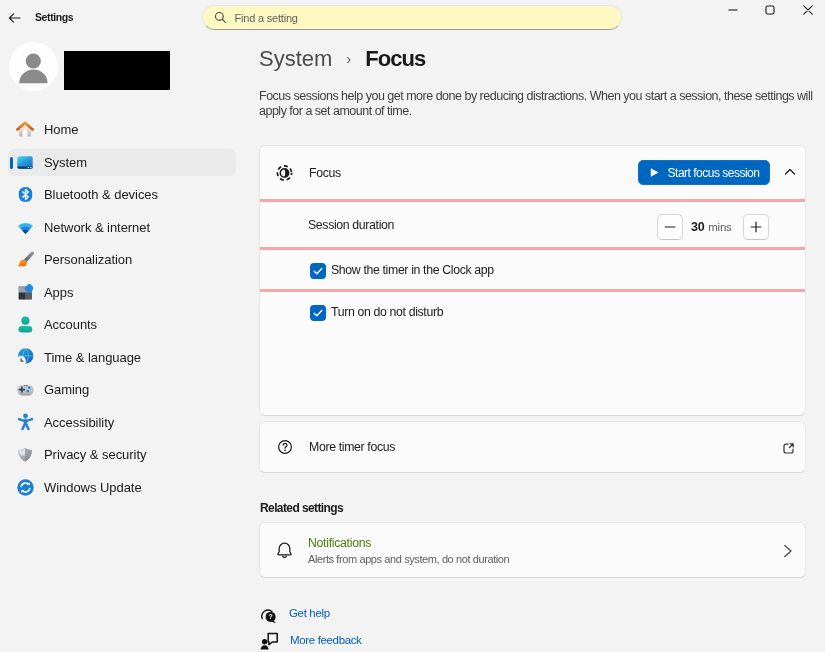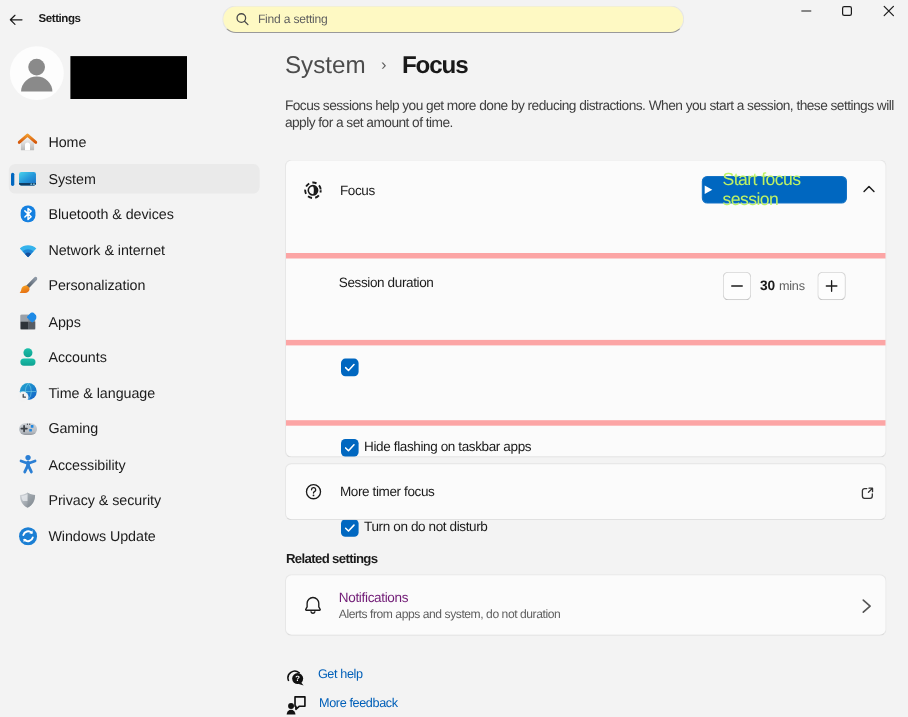--- a/index.html
+++ b/index.html
@@ -24,28 +24,28 @@
 .navitem .ic { position:absolute; left:8px; top:50%; transform:translateY(-50%); width:18px; height:18px; display:flex; align-items:center; justify-content:center; }
 .navitem .lbl { margin-left:36px; font-size:13px; letter-spacing:-0.05px; color:#1b1b1b; }
 .crumb { left:259px; top:45.5px; font-size:22px; }
 .crumb .c1 { color:#4c4c4c; }
 .crumb .sep { color:#5e5e5e; font-size:15px; padding:0 14px; position:relative; top:-2px; }
 .crumb .c2 { color:#191919; font-weight:700; letter-spacing:-1px; }
 .desc { left:259px; top:89px; width:580px; font-size:12.5px; letter-spacing:-0.5px; line-height:15.3px; color:#3f3f3f; }
 
 .card { position:absolute; left:259px; width:547px; background:#fbfbfb; border:1px solid #e7e7e7; border-bottom-color:#d9d9d9; border-radius:6px; }
 .row { position:relative; display:flex; align-items:center; }
-.divider { border-top:5px solid #fca5a5;margin-top:31px; }
+.divider { border-top:3px solid #fca5a5; }
 .rowlabel { font-size:12.3px; letter-spacing:-0.35px; color:#1b1b1b; }
 
 .focuscard { top:145px; height:271px; }
 .hdr { height:53px; padding-left:16px; }
 .hdr .icon { width:17px; display:flex; justify-content:center; }
 .hdr .rowlabel { margin-left:16px; }
-.startbtn { position:absolute; left:378px; top:14px; width:132px; height:25px; background:#0067c0; border:1px solid #1473c5; border-radius:5px; color:#bef264; font-size:16px; letter-spacing:-0.5px; display:flex; align-items:center; justify-content:center; gap:8px; }
+.startbtn { position:absolute; left:378px; top:14px; width:132px; height:25px; background:#0067c0; border:1px solid #1473c5; border-radius:5px; color:#ffffff; font-size:12px; letter-spacing:-0.5px; display:flex; align-items:center; justify-content:center; gap:8px; }
 .chevup { position:absolute; left:524px; top:20px; }
 
 .sessrow { height:48px; padding-left:48px; }
 .stepbtn { position:absolute; top:12px; width:26px; height:26px; background:#fdfdfd; border:1px solid #d6d6d6; border-bottom-color:#c4c4c4; border-radius:5px; display:flex; align-items:center; justify-content:center; }
 .minusbtn { left:397px; }
 .plusbtn { left:483px; }
 .minsval { position:absolute; left:431px; top:17px; font-size:13px; }
 .minsval b { color:#1b1b1b; font-size:12.5px; letter-spacing:-0.2px; }
 .minsval span { color:#5f5f5f; font-size:11.5px; letter-spacing:-0.2px; }
 
@@ -54,21 +54,21 @@
 
 .morecard { position:absolute; top:421px; height:52px; padding-left:16px; }
 .morecard .icon { width:17px; display:flex; justify-content:center; }
 .morecard .rowlabel { margin-left:16px; }
 .extlink { position:absolute; left:522px; top:20px; }
 
 .relhdr { left:260px; top:501px; font-size:12px; letter-spacing:-0.6px; font-weight:700; color:#1b1b1b; }
 .notifcard { position:absolute; top:522px; height:56px; padding-left:16px; }
 .notifcard .icon { width:17px; display:flex; justify-content:center; }
 .notifcard .icon + span { margin-left:15px; }
-.notifcard .tt { font-size:12.3px; letter-spacing:-0.3px; color:#701a75; }
+.notifcard .tt { font-size:12.3px; letter-spacing:-0.3px; color:#4d7c0f; }
 .notifcard .st { font-size:11px; letter-spacing:-0.4px; color:#5f5f5f; margin-top:3px; }
 .chevright { position:absolute; left:522px; top:19px; }
 
 .linkrow { left:260px; display:flex; }
 .linkrow .txt { color:#005fb8; font-size:11.5px; letter-spacing:-0.35px; margin-left:11px; }
 </style>
 </head>
 <body>
 
 <svg class="abs backbtn" viewBox="0 0 16 16">
@@ -321,28 +321,21 @@
           <path d="M1.2 6 H10.8 M6 1.2 V10.8" stroke="#1b1b1b" stroke-width="1.2" stroke-linecap="round"></path>
         </svg>
       </div>
   </div>
   <div class="row cbrow divider">
       <span class="cbox">
         <svg width="10" height="10" viewBox="0 0 10 10">
           <path d="M1.2 5.2 L3.8 7.8 L8.8 2.4" stroke="#fff" stroke-width="1.4" fill="none" stroke-linecap="round" stroke-linejoin="round"></path>
         </svg>
       </span>
-    </div>
-  <div class="row cbrow divider">
-      <span class="cbox">
-        <svg width="10" height="10" viewBox="0 0 10 10">
-          <path d="M1.2 5.2 L3.8 7.8 L8.8 2.4" stroke="#fff" stroke-width="1.4" fill="none" stroke-linecap="round" stroke-linejoin="round"></path>
-        </svg>
-      </span>
-      <span class="rowlabel">Hide flashing on taskbar apps</span>
+      <span class="rowlabel">Show the timer in the Clock app</span>
     </div>
   <div class="row cbrow divider">
       <span class="cbox">
         <svg width="10" height="10" viewBox="0 0 10 10">
           <path d="M1.2 5.2 L3.8 7.8 L8.8 2.4" stroke="#fff" stroke-width="1.4" fill="none" stroke-linecap="round" stroke-linejoin="round"></path>
         </svg>
       </span>
       <span class="rowlabel">Turn on do not disturb</span>
     </div>
 </div>

